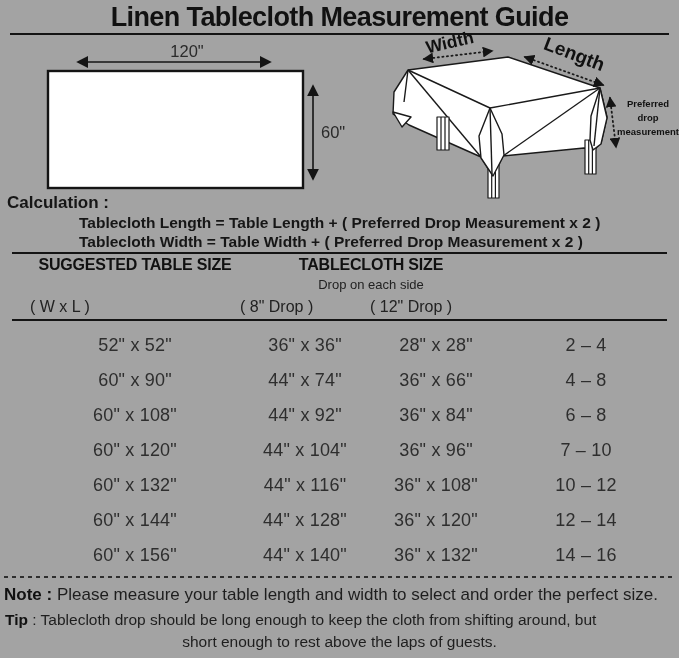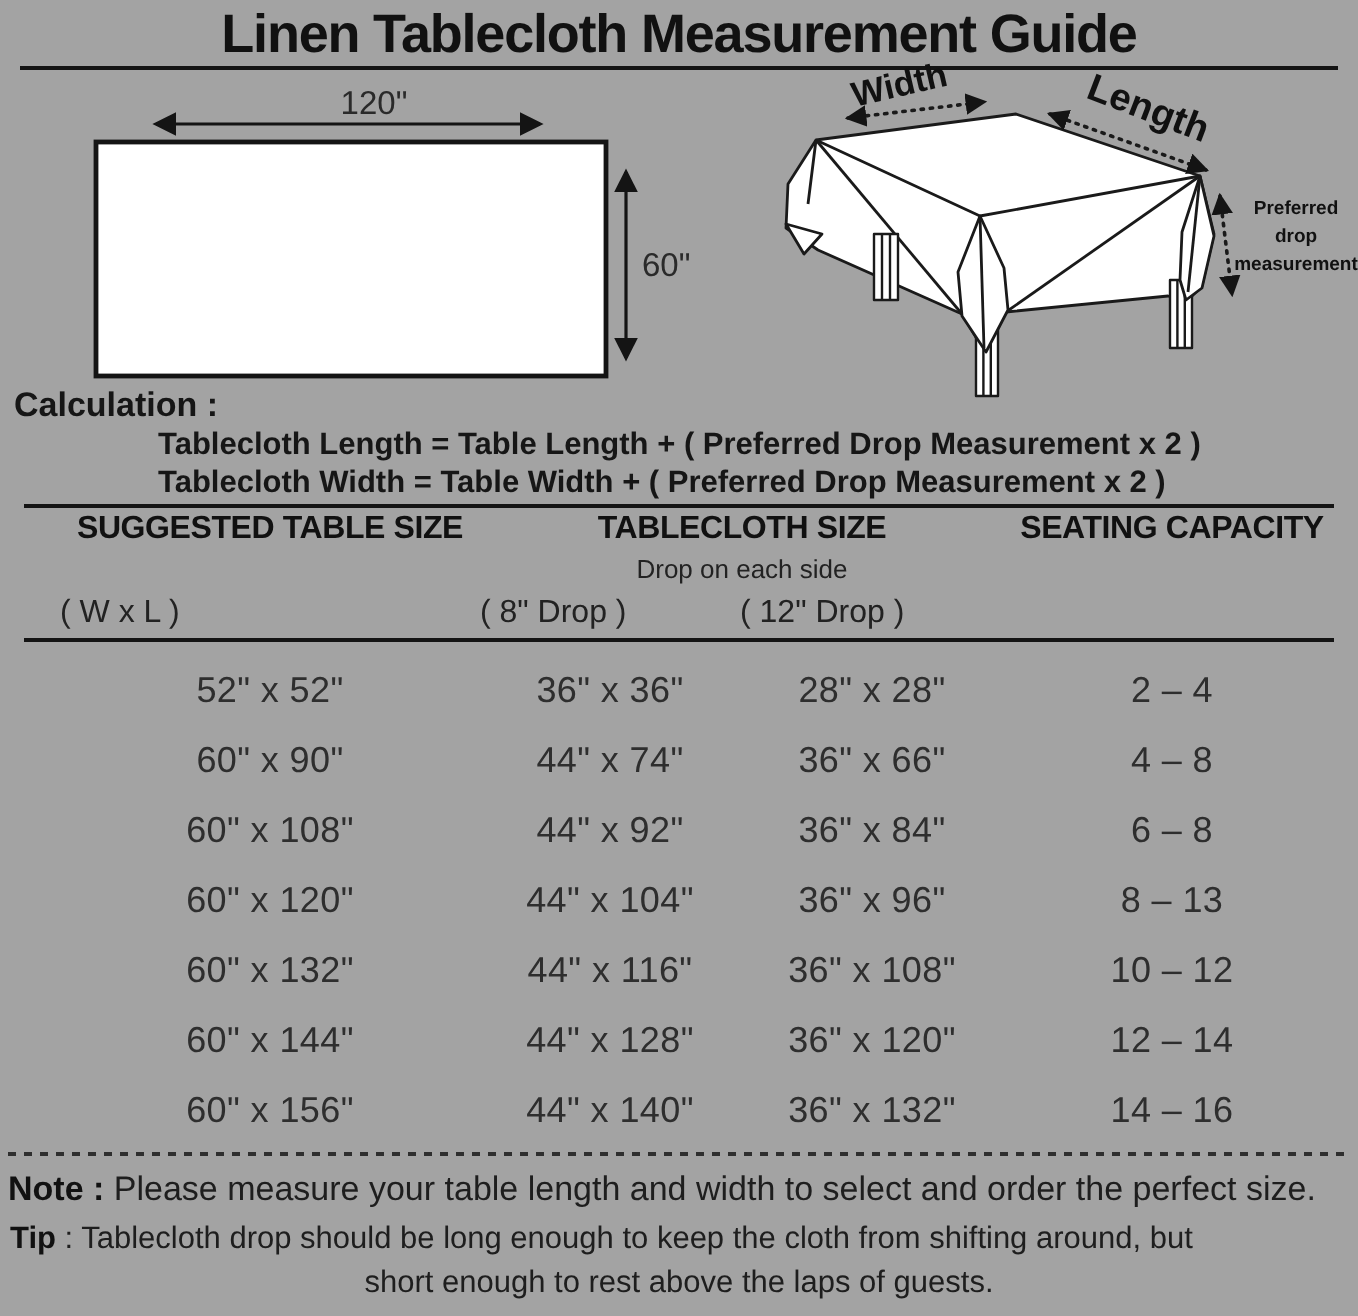--- a/index.html
+++ b/index.html
@@ -111,21 +111,20 @@
 
   <div class="abs calc-head">Calculation :</div>
   <div class="abs calc-line" id="calc1">Tablecloth Length = Table Length + ( Preferred Drop Measurement x 2 )</div>
   <div class="abs calc-line" id="calc2">Tablecloth Width = Table Width + ( Preferred Drop Measurement x 2 )</div>
 
   <div class="rule" id="rule-table-top"></div>
 
   <div class="abs grid3 thead1">
     <div>SUGGESTED TABLE SIZE</div>
     <div>TABLECLOTH SIZE</div>
-    <div>SEATING CAPACITY</div>
   </div>
   <div class="abs drop-side">Drop on each side</div>
   <div class="abs grid4 thead2">
     <div>( W x L )</div>
     <div>( 8" Drop )</div>
     <div>( 12" Drop )</div>
   </div>
 
   <div class="rule" id="rule-table-mid"></div>
 
@@ -145,21 +144,21 @@
     <div class="grid4 trow">
       <div>60" x 108"</div>
       <div>44" x 92"</div>
       <div>36" x 84"</div>
       <div>6 – 8</div>
     </div>
     <div class="grid4 trow">
       <div>60" x 120"</div>
       <div>44" x 104"</div>
       <div>36" x 96"</div>
-      <div>8 – 13</div>
+      <div>7 – 10</div>
     </div>
     <div class="grid4 trow">
       <div>60" x 132"</div>
       <div>44" x 116"</div>
       <div>36" x 108"</div>
       <div>10 – 12</div>
     </div>
     <div class="grid4 trow">
       <div>60" x 144"</div>
       <div>44" x 128"</div>

